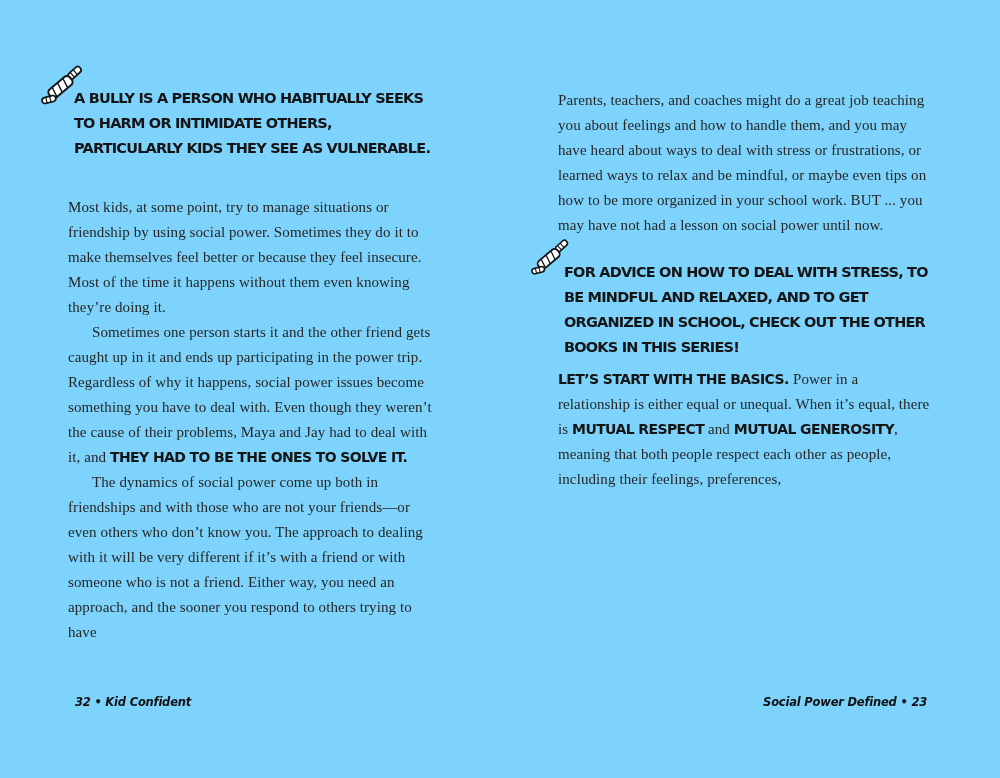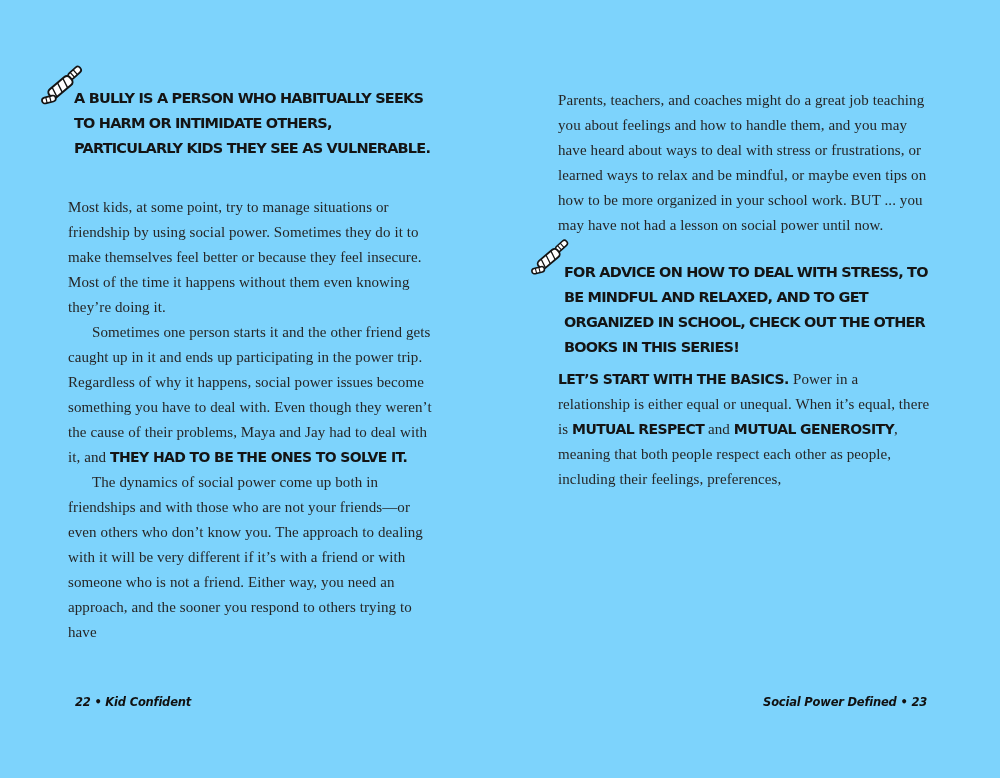--- a/index.html
+++ b/index.html
@@ -139,16 +139,16 @@
           </g>
         </svg>
       </span>
       <div class="callout-text">FOR ADVICE ON HOW TO DEAL WITH STRESS, TO BE MINDFUL AND RELAXED, AND TO GET ORGANIZED IN SCHOOL, CHECK OUT THE OTHER BOOKS IN THIS SERIES!</div>
     </div>
 
     <p class="par par-basics"><span class="seg-display">LET’S START WITH THE BASICS. </span><span class="seg-body"> Power in a relationship is either equal or unequal. When it’s equal, there is </span><span class="seg-display">MUTUAL RESPECT</span><span class="seg-body"> and </span><span class="seg-display">MUTUAL GENEROSITY</span><span class="seg-body">, meaning that both people respect each other as people, including their feelings, preferences,</span></p>
 
   </section>
 
-  <div class="footer footer-left">22 • Kid Confident</div>
+  <div class="footer footer-left">32 • Kid Confident</div>
   <div class="footer footer-right">Social Power Defined • 23</div>
 
 </div>
 
 </body></html>

